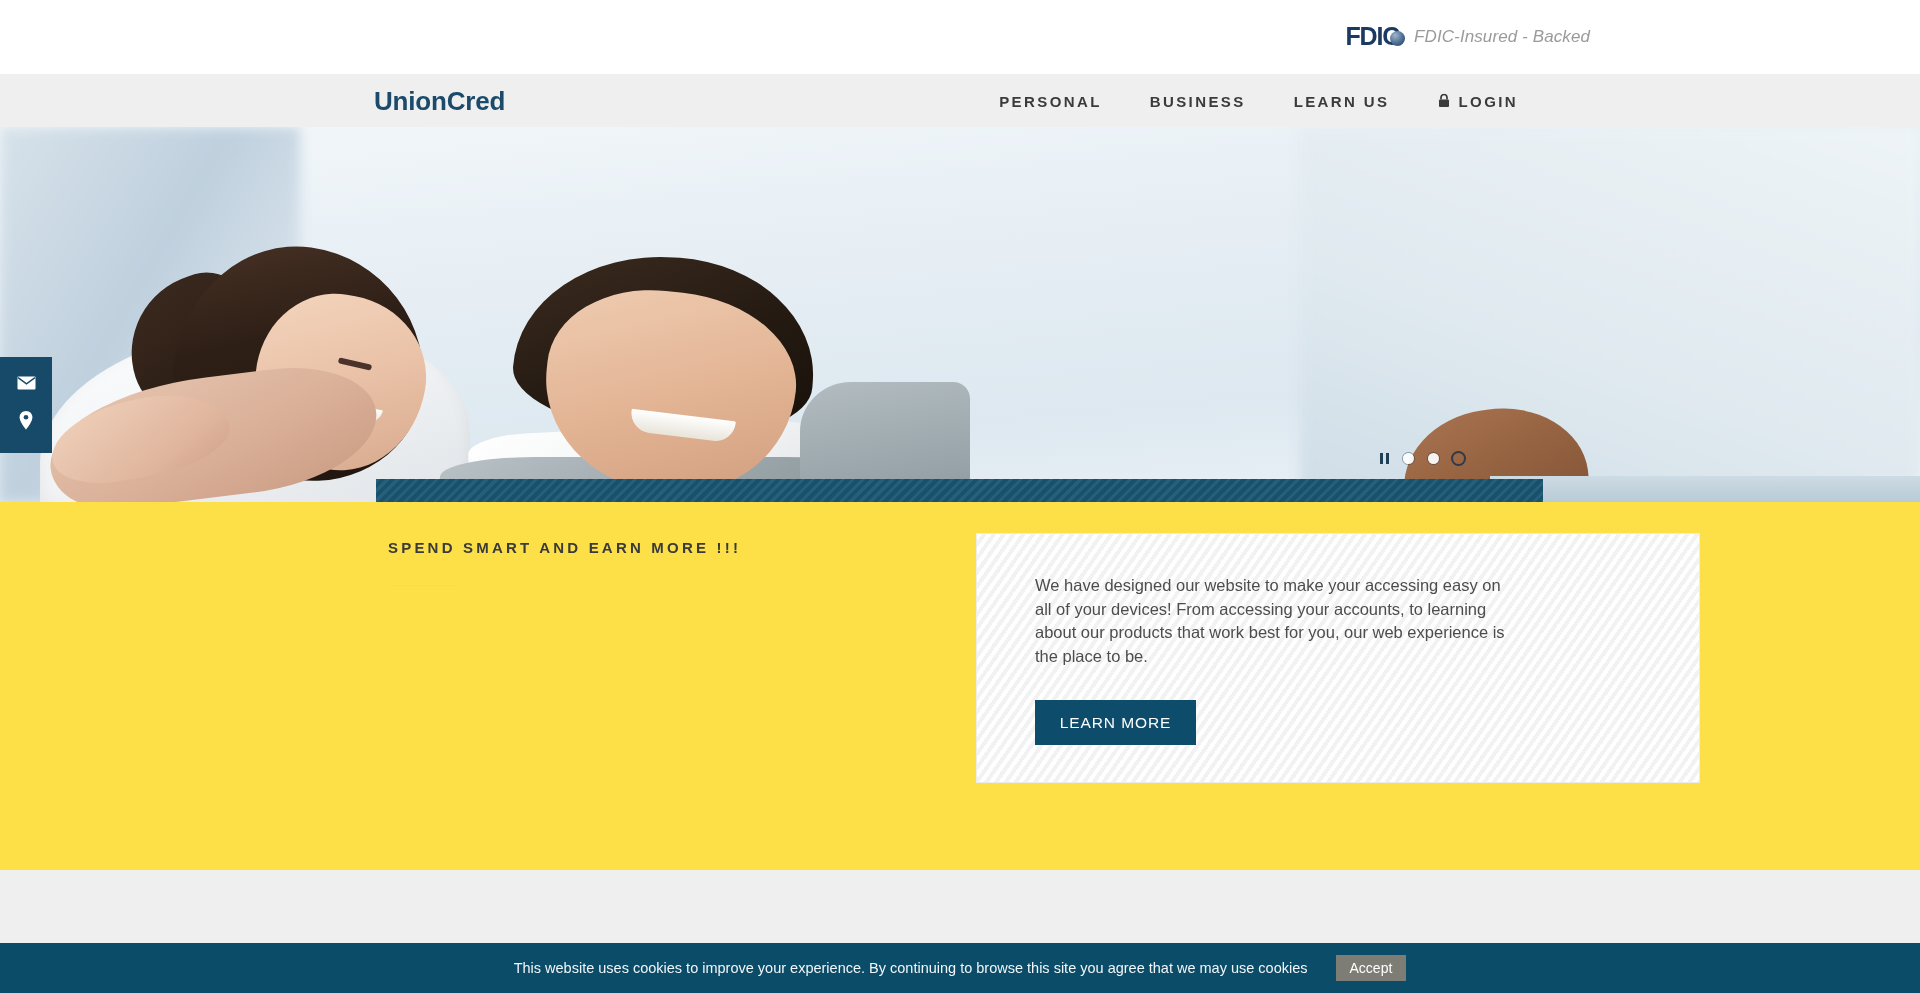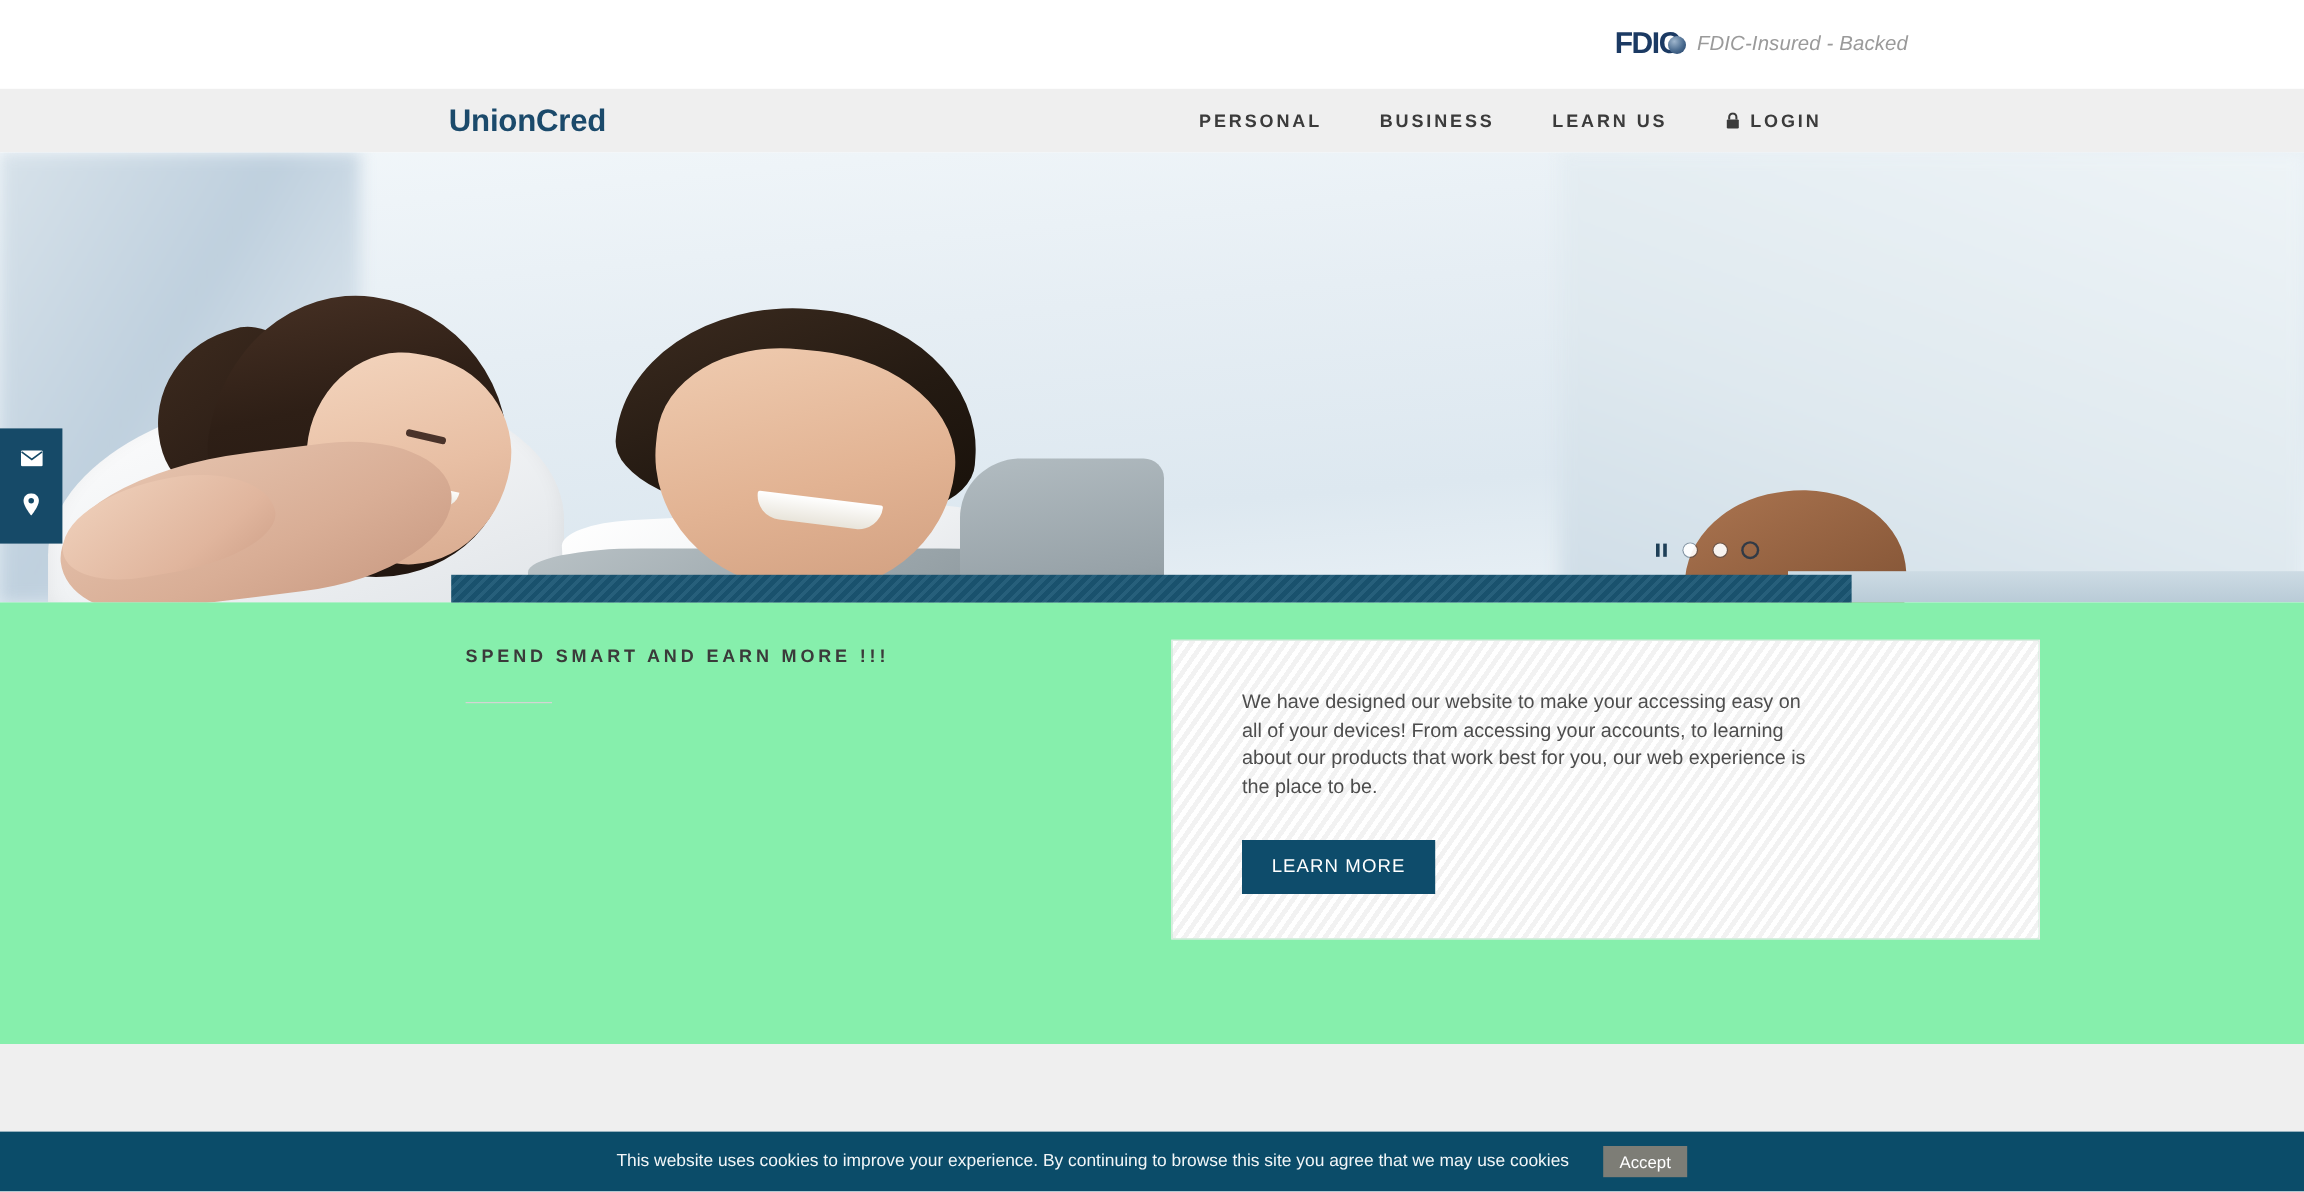--- a/index.html
+++ b/index.html
@@ -200,21 +200,21 @@
     position:absolute; left:0; top:357px; width:52px; height:96px;
     background:#164a68; z-index:7;
     display:flex; flex-direction:column; align-items:center;
     justify-content:space-around; padding:10px 0;
   }
   .rail a{ display:flex; align-items:center; justify-content:center; }
 
   
   .main{
     position:absolute; left:0; top:502px; width:1920px; height:368px;
-    background:#86efac;
+    background:#fde047;
   }
   .col-left{ position:absolute; left:388px; top:37px; width:560px; }
   .eyebrow{
     font-size:15px; font-weight:bold; letter-spacing:3.2px; color:#3a3a3a;
   }
   .rule{ width:72px; height:1px; background:#d4d4d4; margin-top:29px; }
   .headline{
     margin-top:31px;
     font-family:"Liberation Serif", serif;
     font-size:40px; color:#117a8b; font-weight:normal; letter-spacing:.1px;

